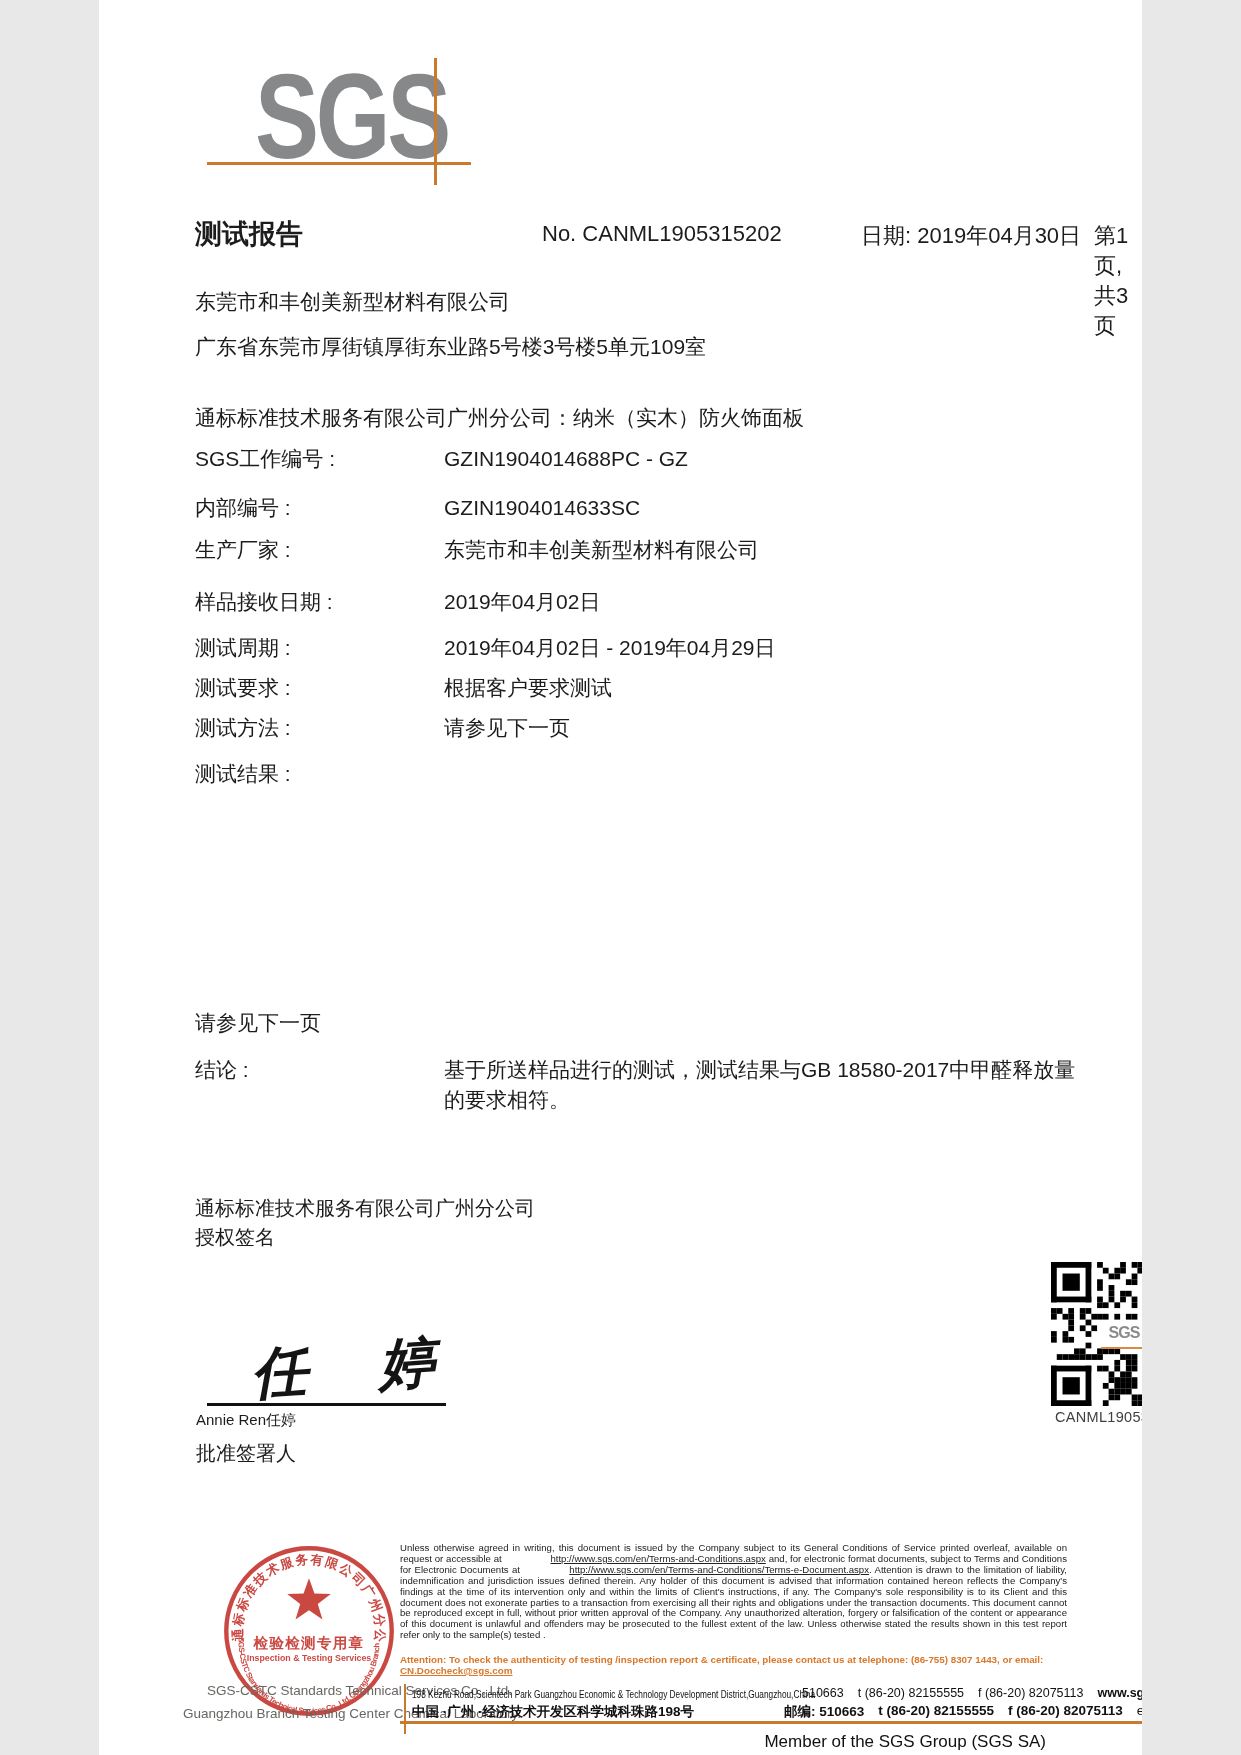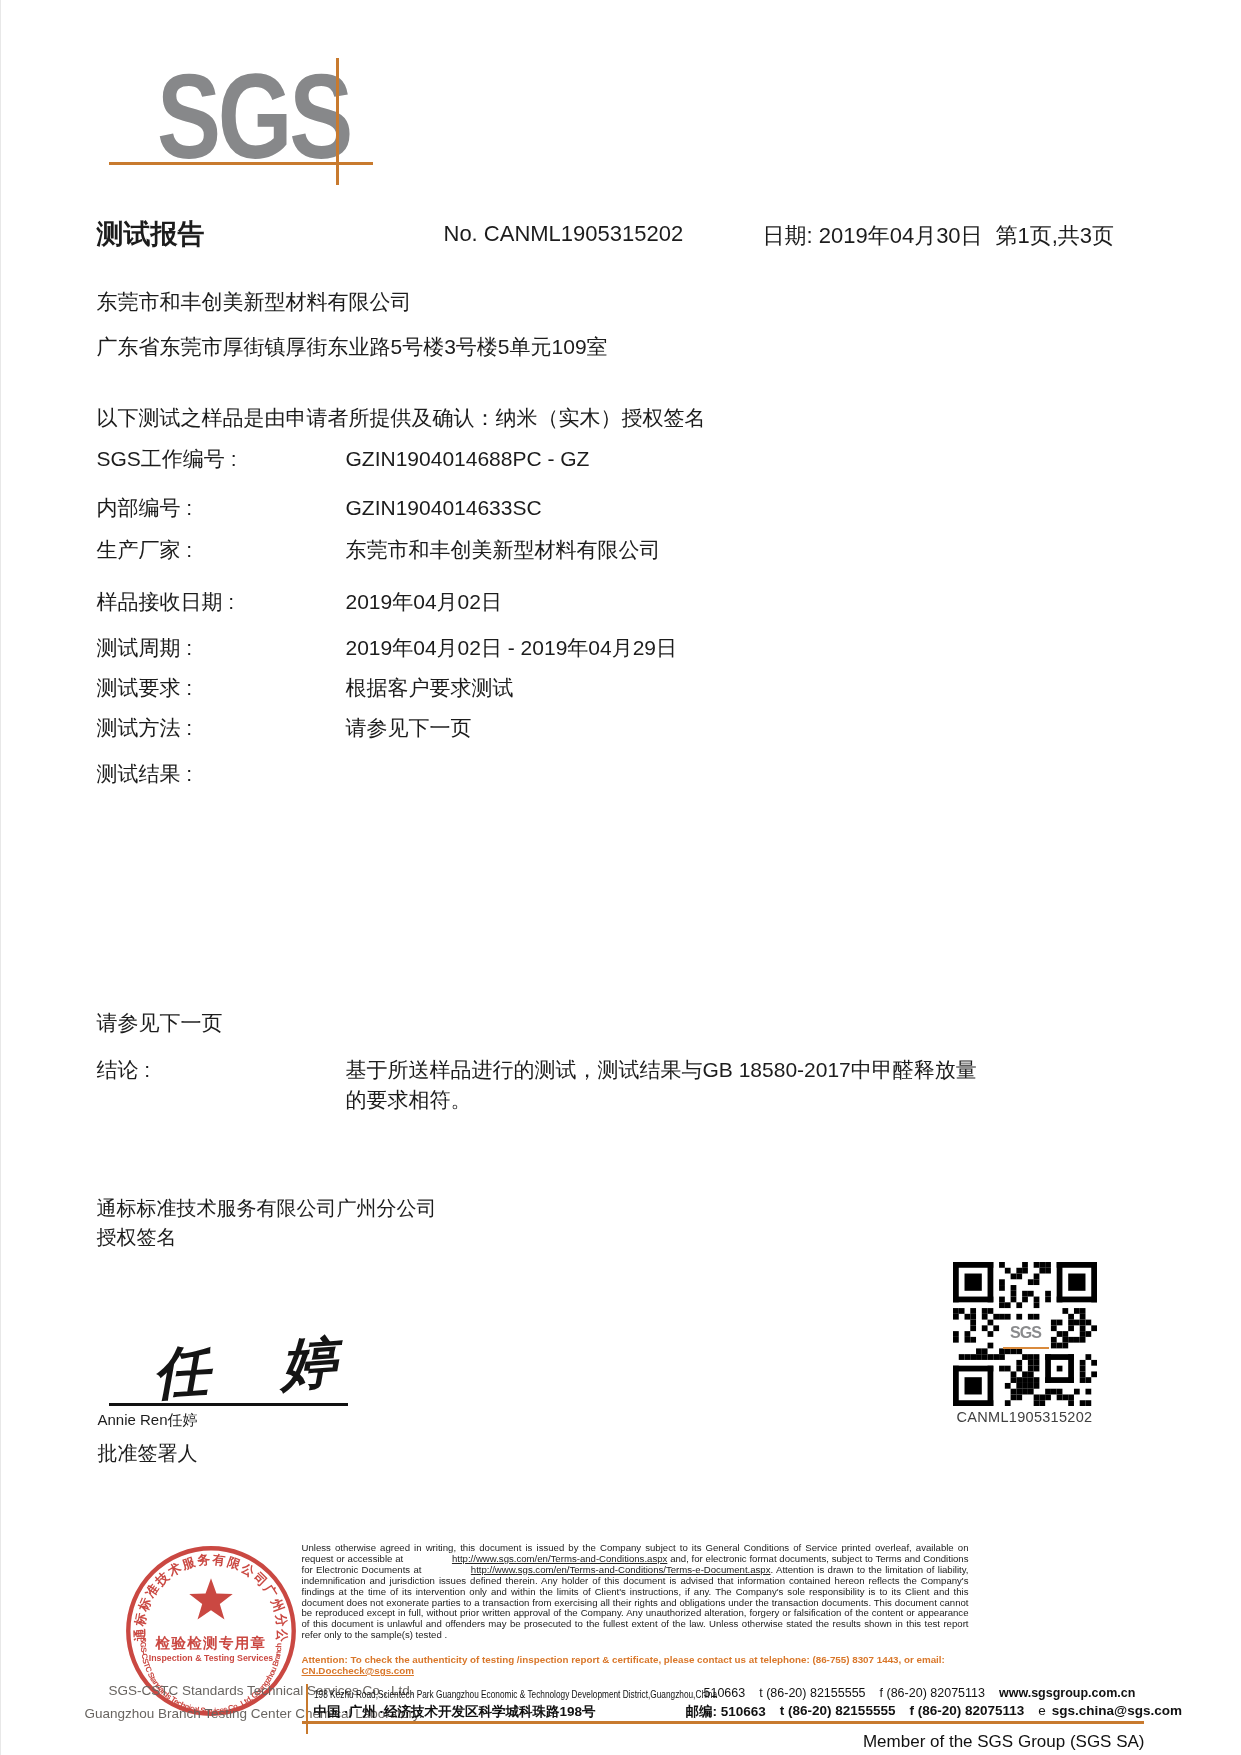--- a/index.html
+++ b/index.html
@@ -1,17 +1,17 @@
 <!DOCTYPE html>
 <html><head>
 <meta charset="utf-8">
 <style>
   html,body{margin:0;padding:0;background:#e8e8e8;}
   .page{
-    position:relative;width:1240px;height:1755px;background:#ffffff;
+    position:relative;width:1043px;height:1755px;background:#ffffff;
     font-family:"Liberation Sans",sans-serif;color:#1c1c1c;overflow:hidden;
     margin:0 auto;
   }
   
   .logo-letters{
     position:absolute;left:156px;top:66px;font-size:120px;font-weight:700;
     line-height:100px;color:#87888a;letter-spacing:-4px;
     transform:scaleX(0.80);transform-origin:left bottom;
   }
   .logo-hline{position:absolute;left:108px;top:162px;width:264px;height:3px;background:#c87a2e;}
@@ -99,21 +99,21 @@
   <div class="logo-vline"></div>
 
   <div class="hdr-title">测试报告</div>
   <div class="hdr-no">No. CANML1905315202</div>
   <div class="hdr-date">日期: 2019年04月30日</div>
   <div class="hdr-pages">第1页,共3页</div>
 
   <div class="client-company">东莞市和丰创美新型材料有限公司</div>
   <div class="client-address">广东省东莞市厚街镇厚街东业路5号楼3号楼5单元109室</div>
 
-  <div class="sample-intro">以下测试之样品是由申请者所提供及确认：纳米（实木）授权签名</div>
+  <div class="sample-intro">通标标准技术服务有限公司广州分公司：纳米（实木）防火饰面板</div>
 
   <div class="fields">
     <div class="frow">
         <span class="lbl">SGS工作编号 :</span>
         <span class="val">GZIN1904014688PC - GZ</span>
       </div>
     <div class="frow">
         <span class="lbl">内部编号 :</span>
         <span class="val">GZIN1904014633SC</span>
       </div>

